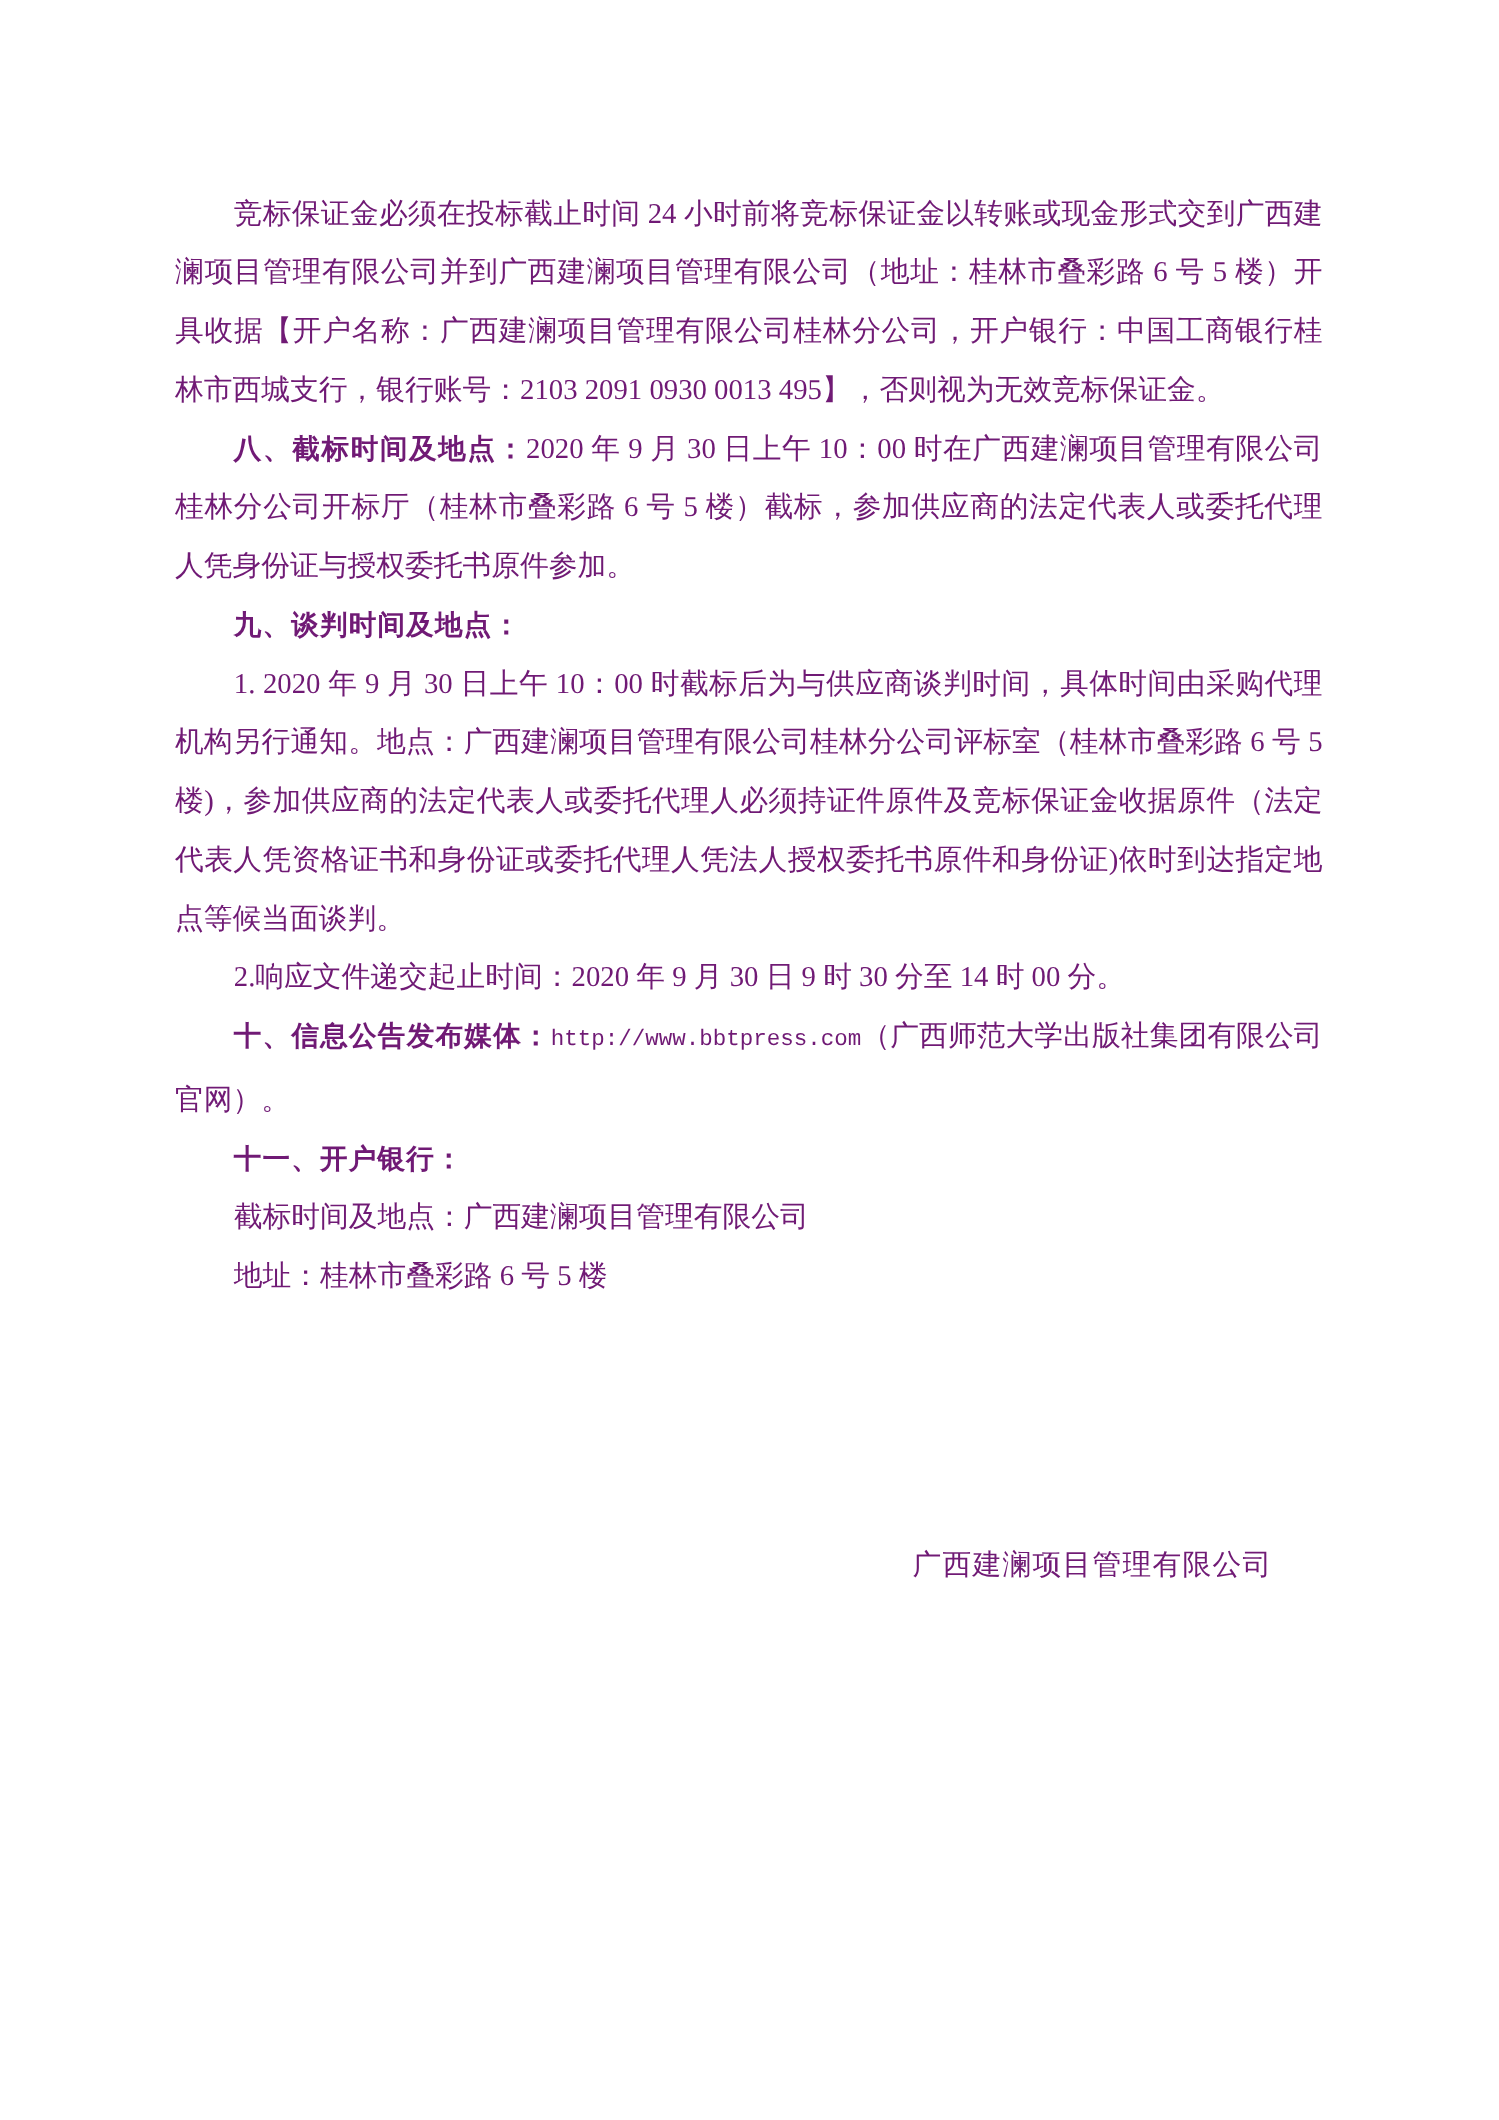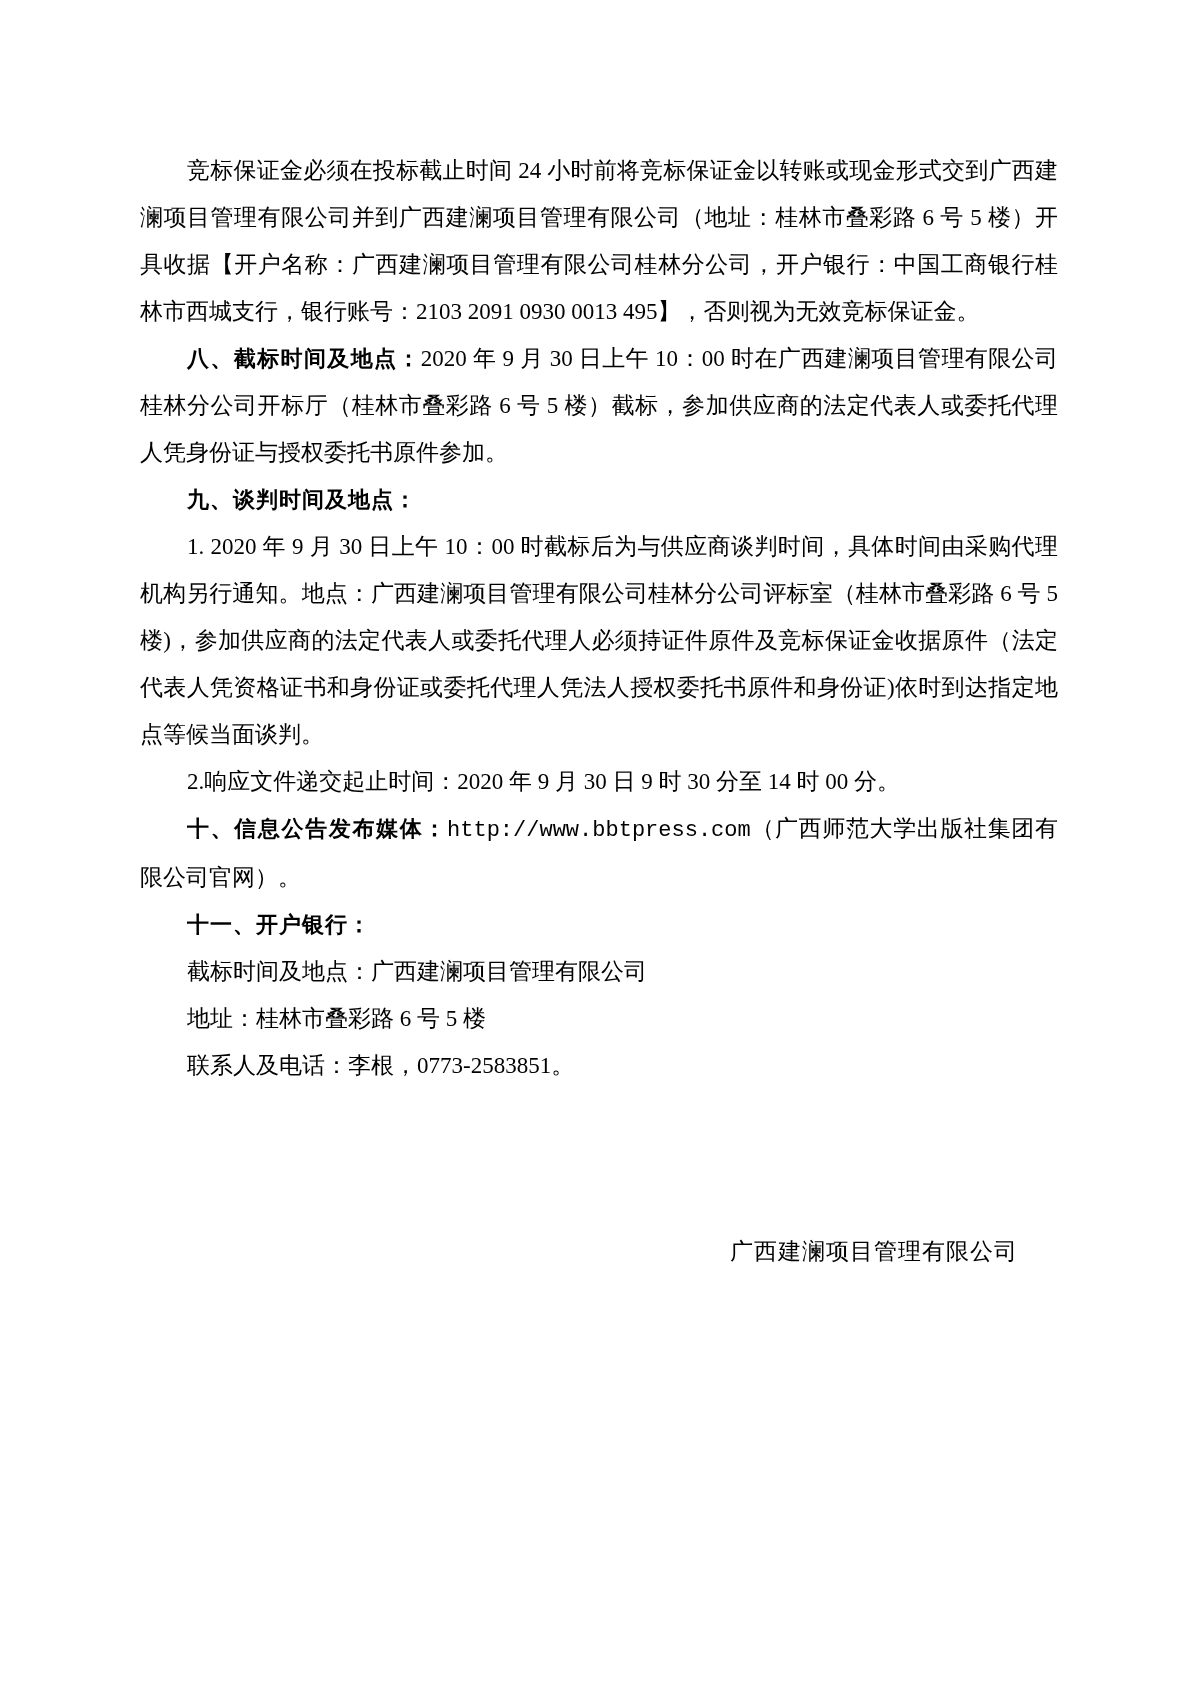--- a/index.html
+++ b/index.html
@@ -11,38 +11,38 @@
     position: relative;
     width: 1199px;
     height: 1324px;
     margin: 0 auto;
     background: #ffffff;
     box-sizing: border-box;
     padding: 147px 141px 0 140px;
     font-family: "Liberation Serif", "DejaVu Serif", serif;
     font-size: 23px;
     line-height: 47px;
-    color: #000000;
+    color: #701a75;
     overflow: hidden;
   }
   .para {
     margin: 0;
     text-align: justify;
     text-indent: 47px;
     word-break: break-all;
   }
   .hd {
     font-weight: 700;
     font-family: "Liberation Sans", "DejaVu Sans", sans-serif;
     font-size: 22px;
     letter-spacing: 1px;
   }
   .mono {
     font-family: "Liberation Mono", "DejaVu Sans Mono", monospace;
-    font-size: 22px;
+    font-size: 18px;
   }
   .signature {
     position: absolute;
     top: 1228px;
     right: 181px;
     line-height: 47px;
     letter-spacing: 1px;
     white-space: nowrap;
     text-align: center;
   }
@@ -70,18 +70,17 @@
   <p class="para">2.响应文件递交起止时间：2020 年 9 月 30 日 9 时 30 分至 14 时 00 分。</p>
 
   <p class="para"><span class="hd">十、信息公告发布媒体：</span><span class="mono">http://www.bbtpress.com</span><span>（广西师范大学出版社集团有限公司官网）。</span></p>
 
   <p class="para"><span class="hd">十一、开户银行：</span></p>
 
   <p class="para">截标时间及地点：广西建澜项目管理有限公司</p>
 
   <p class="para">地址：桂林市叠彩路 6 号 5 楼</p>
 
-  <p class="para">联系人及电话：李根，0773-2583851。</p>
 
   <div class="signature">广西建澜项目管理有限公司</div>
 
 
 </div>
 
 </body></html>

